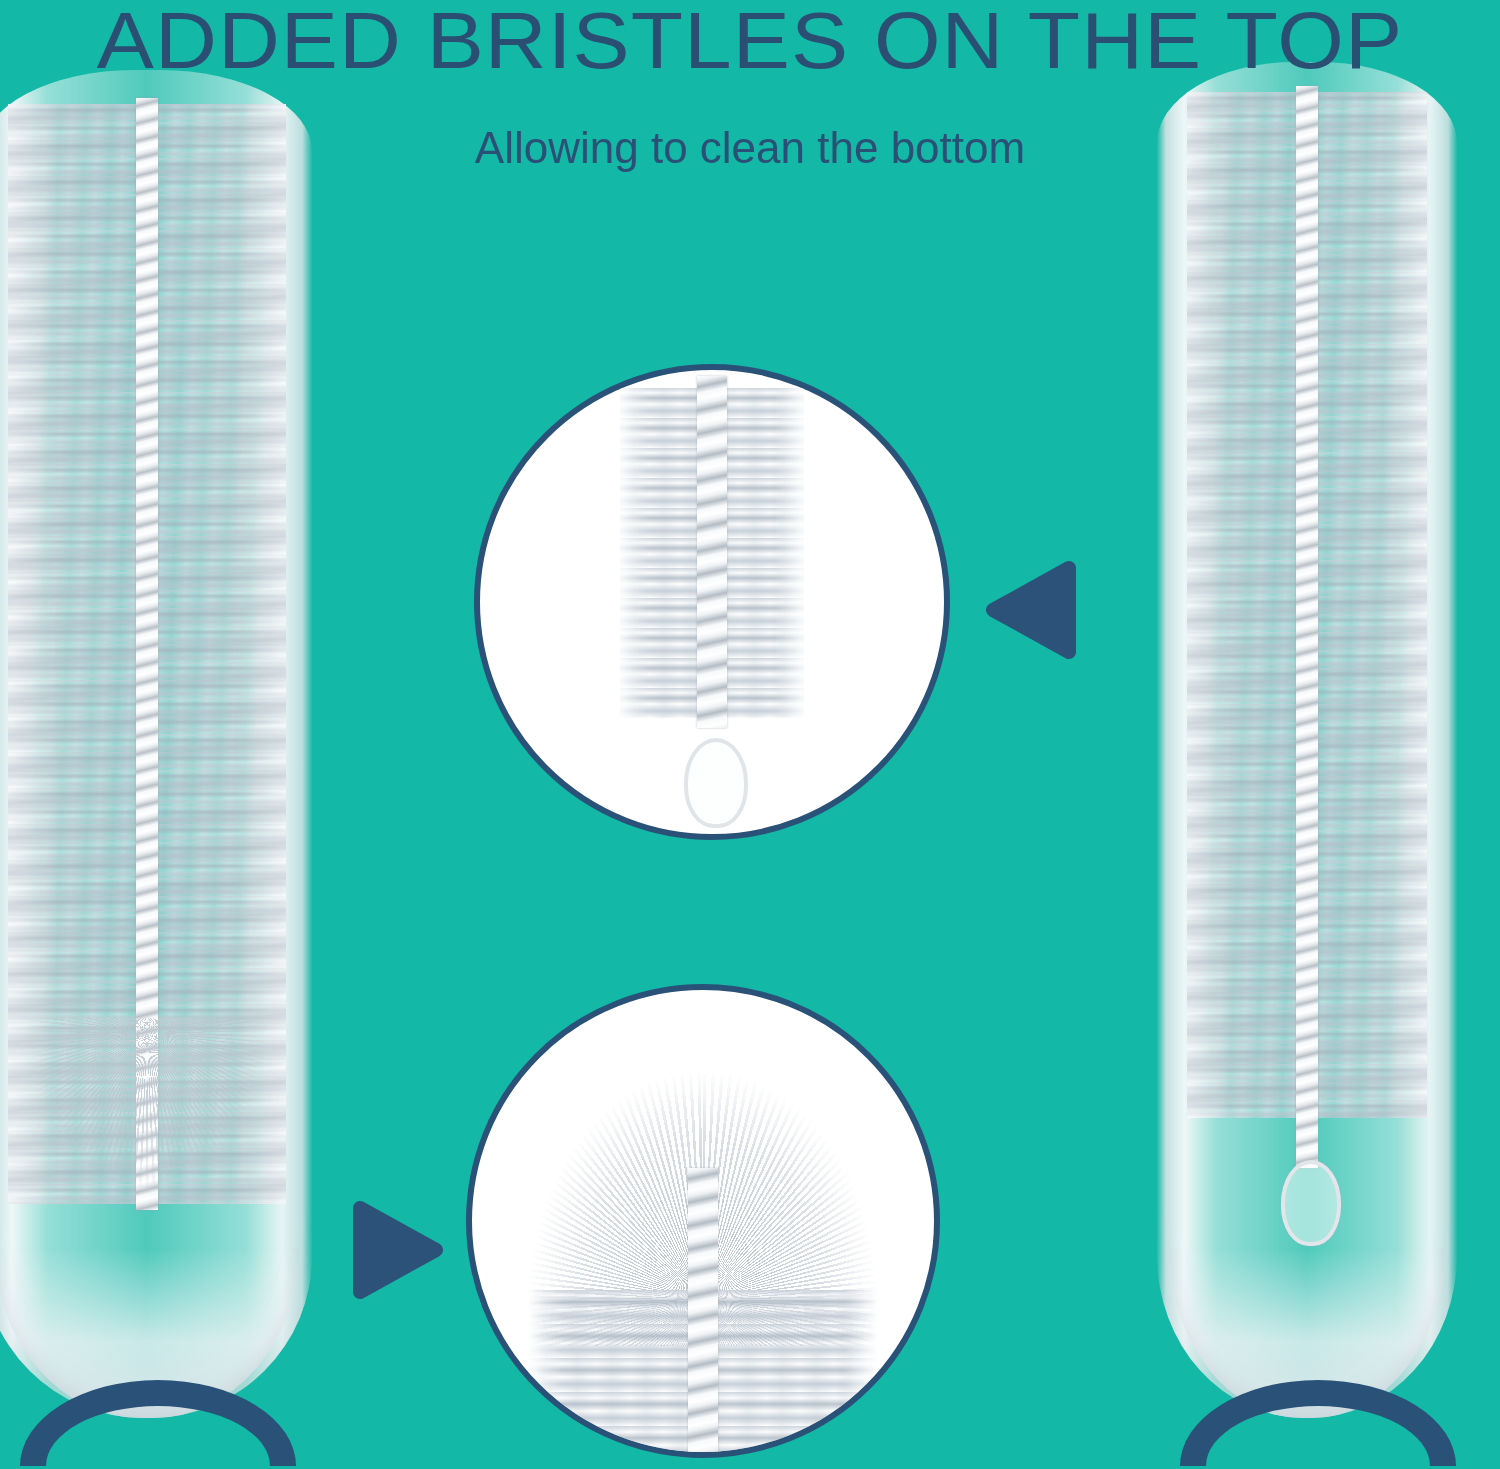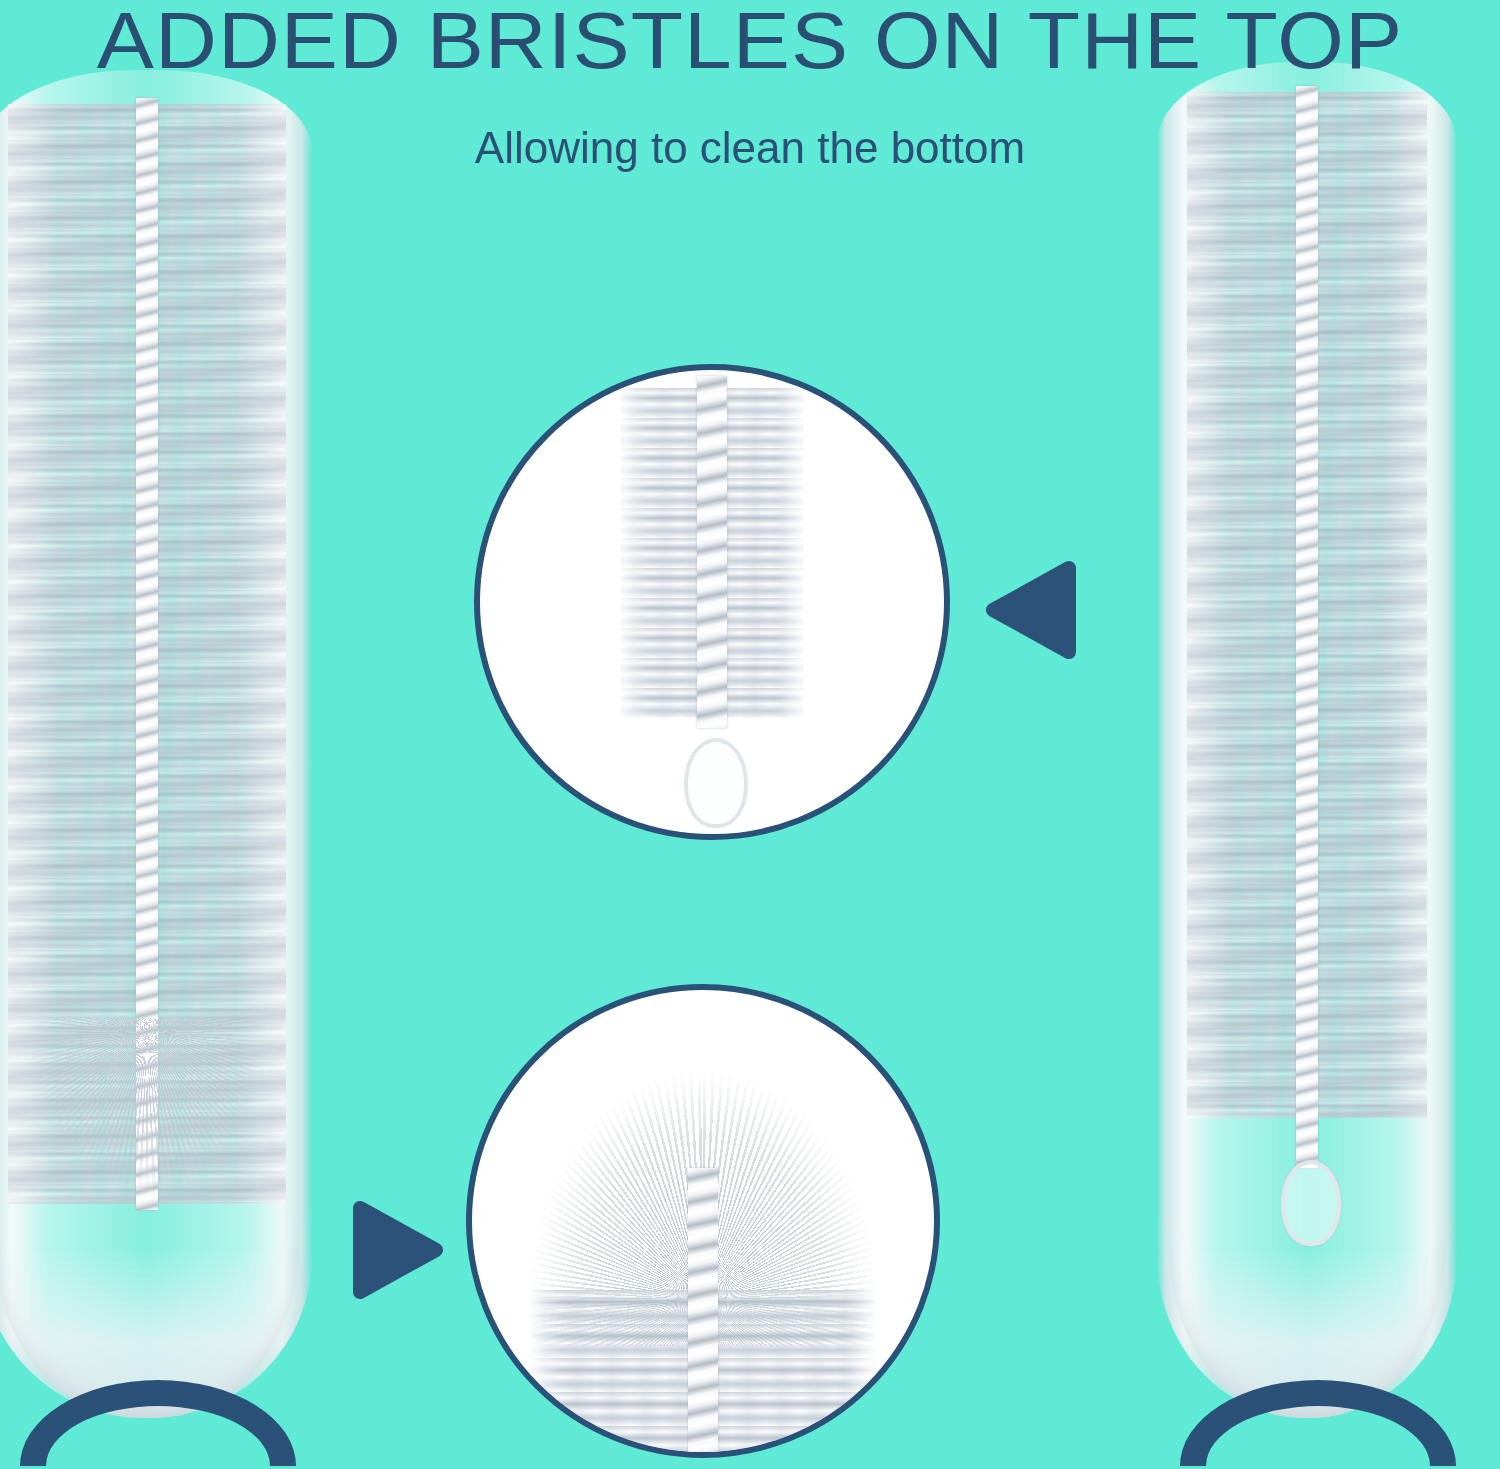--- a/index.html
+++ b/index.html
@@ -3,21 +3,21 @@
 <meta charset="utf-8">
 <style>
   html,body{margin:0;padding:0;}
   body{
     width:1500px;height:1469px;
     background:#ffffff;
     font-family:"Liberation Sans", sans-serif;
     overflow:hidden;
     position:relative;
   }
-  #stage{position:relative;width:1500px;height:1469px;overflow:hidden;background:#5eead4;}
+  #stage{position:relative;width:1500px;height:1469px;overflow:hidden;background:#14b8a6;}
 
   
   .headline{
     position:absolute;left:0;top:2px;width:1500px;
     text-align:center;
     font-family:"Liberation Sans", sans-serif;
     font-weight:400;
     font-size:80px;
     line-height:78px;
     letter-spacing:1px;

